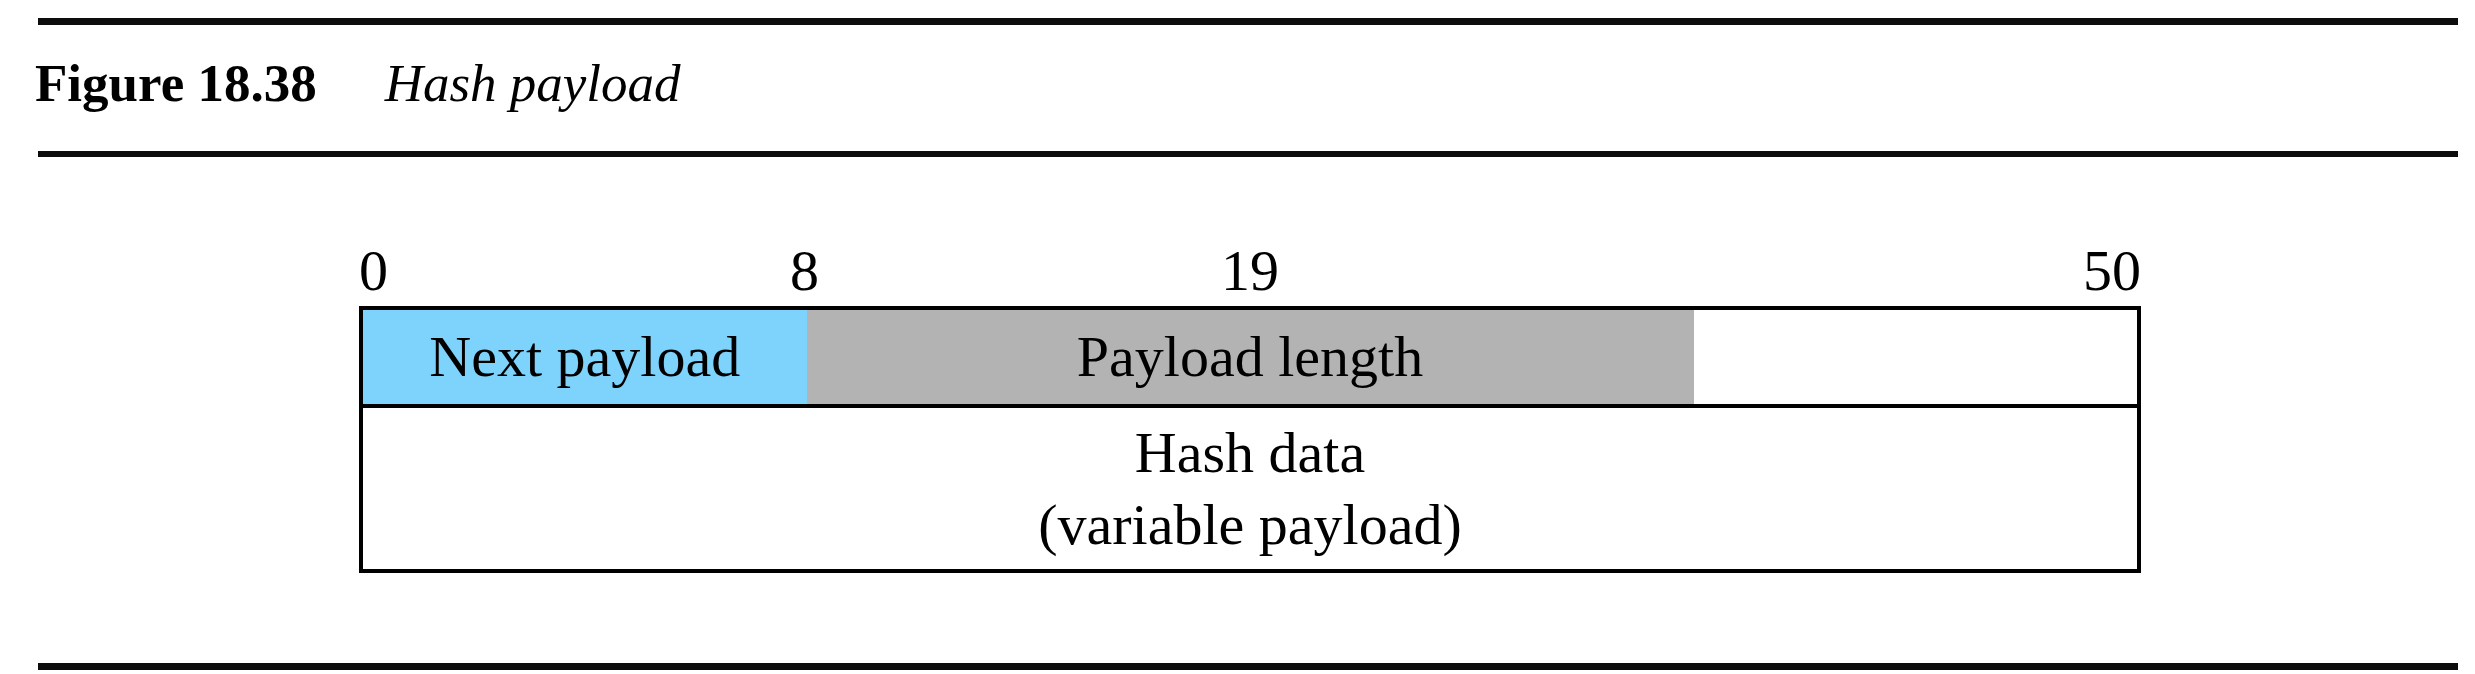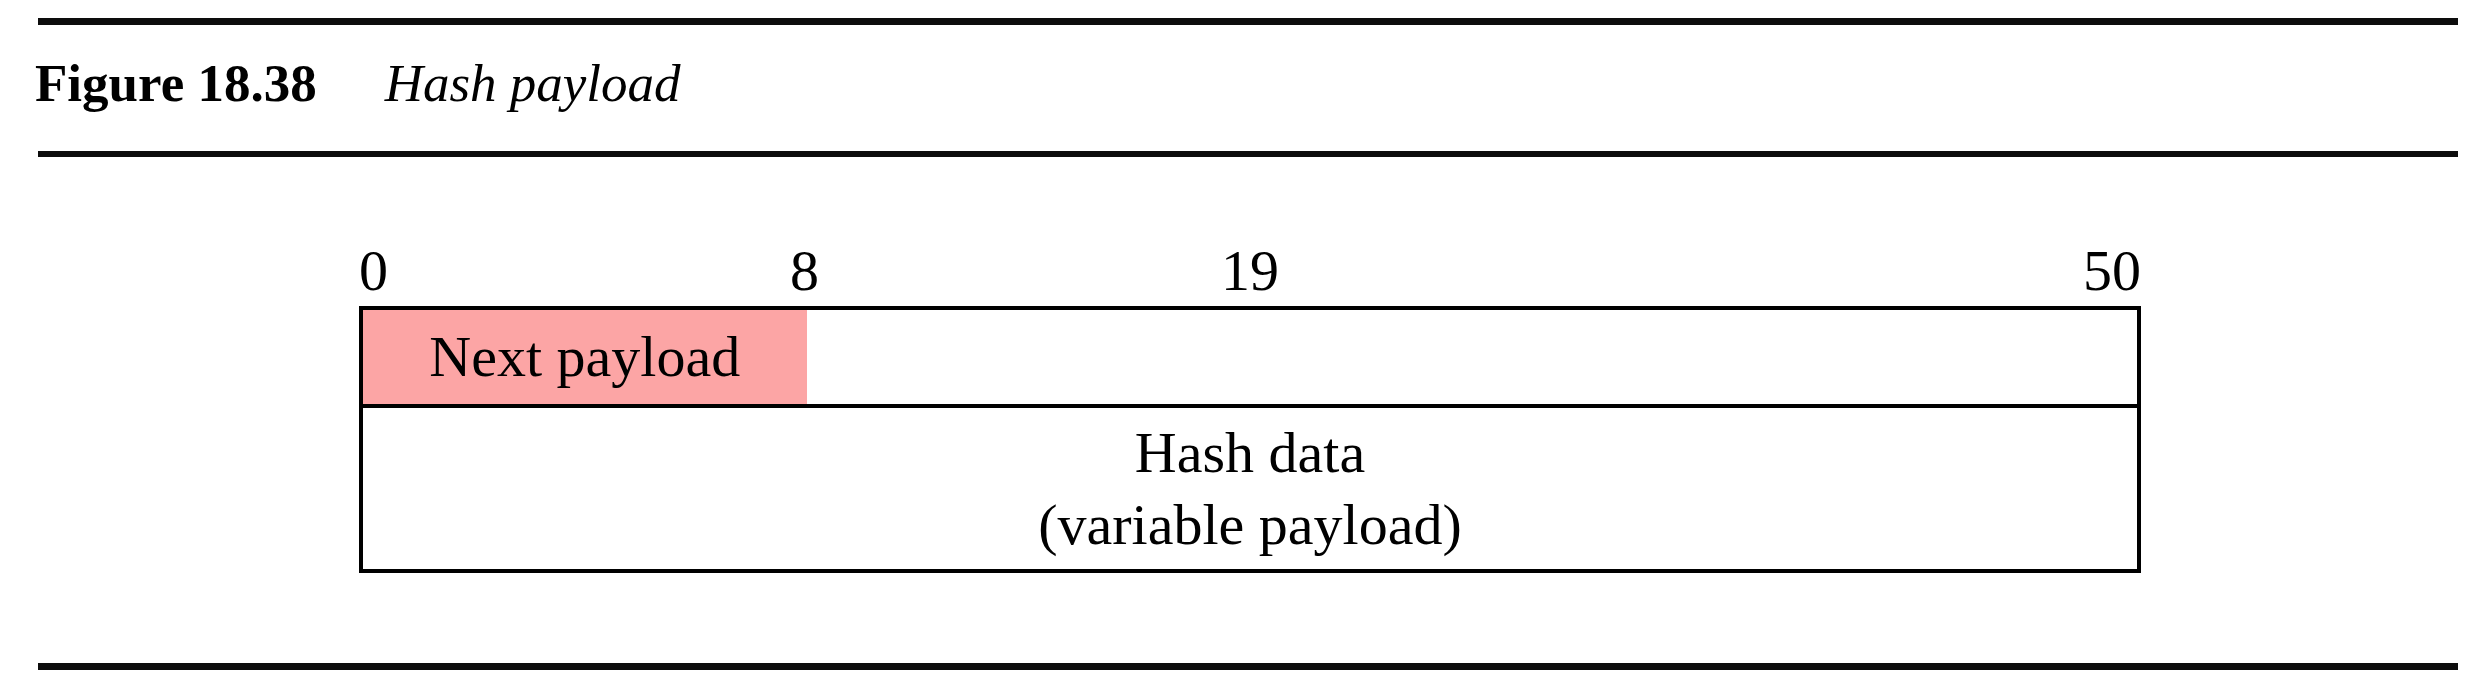--- a/index.html
+++ b/index.html
@@ -61,21 +61,21 @@
     display: flex;
     height: 94px;
   }
   .cell {
     display: flex;
     align-items: center;
     justify-content: center;
     font-size: 58px;
     line-height: 1;
   }
-  .cell-next-payload   { width: 25%; background: #fca5a5; color: #000000; }
+  .cell-next-payload   { width: 25%; background: #7dd3fc; color: #000000; }
   .cell-reserved       { width: 25%; background: #000000; color: #ffffff; font-weight: bold; }
   .cell-payload-length { width: 50%; background: #b3b3b3; color: #000000; }
 
   .body-row {
     height: 165px;
     border-top: 4px solid #000000;
     background: #ffffff;
     display: flex;
     flex-direction: column;
     align-items: center;
@@ -105,20 +105,23 @@
       <span class="bit-label pos-8">8</span>
       <span class="bit-label pos-16">19</span>
       <span class="bit-label pos-31">50</span>
     </div>
 
     <div class="packet-box">
       <div class="field-row">
         <div class="cell cell-next-payload">
           <span>Next payload</span>
         </div>
+        <div class="cell cell-payload-length">
+          <span>Payload length</span>
+        </div>
       </div>
       <div class="body-row">
         <div>Hash data</div>
         <div>(variable payload)</div>
       </div>
     </div>
 
   </div>
 
   <div class="rule rule-bottom"></div>

